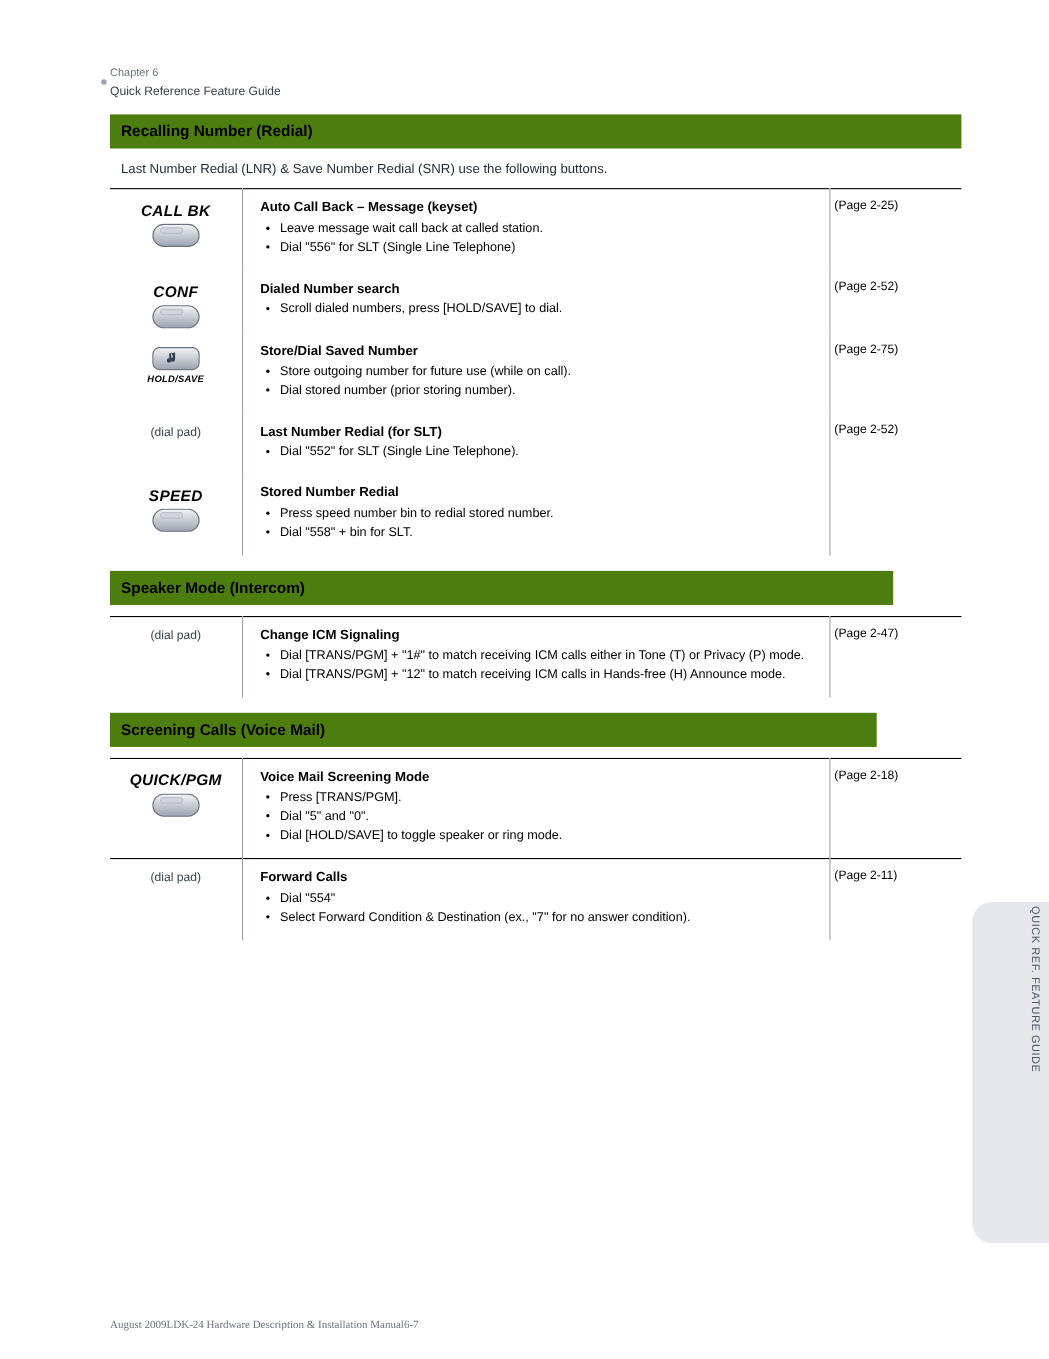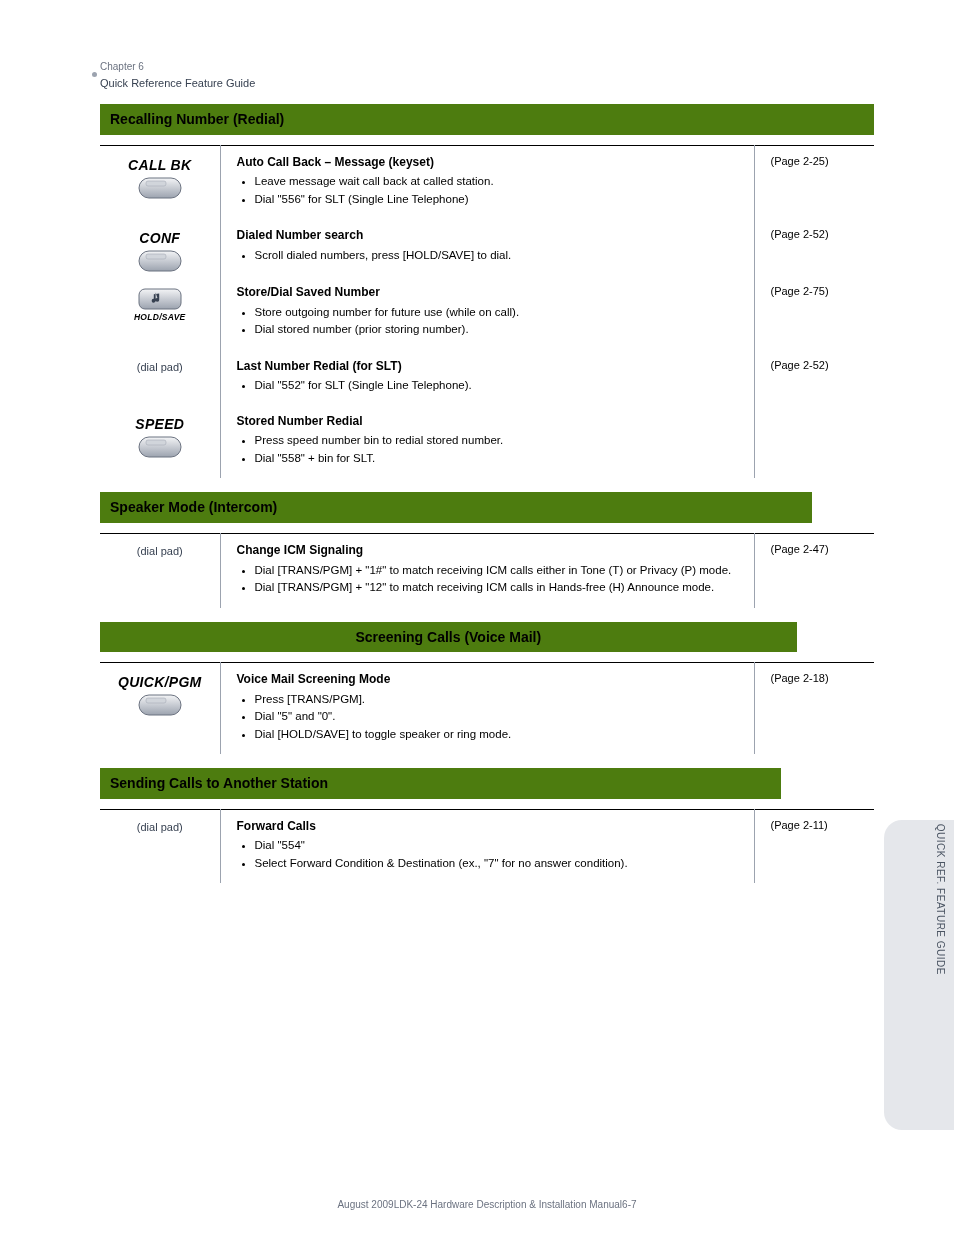--- a/index.html
+++ b/index.html
@@ -4,54 +4,55 @@
 <style>
   * { box-sizing: border-box; margin: 0; padding: 0; }
   html, body { width: 954px; height: 1235px; background: #fff; font-family: Arial, Helvetica, sans-serif; color: #000; }
   body { position: relative; padding: 60px 80px 40px 100px; font-size: 12px; line-height: 1.35; }
 
   .chapter-label { font-size: 10px; color: #6b7280; margin-bottom: 2px; }
   .chapter-title { font-size: 11px; color: #374151; margin-bottom: 8px; }
 
   .section-bar { background: #4d7c0f; padding: 6px 10px; font-size: 14px; font-weight: bold; margin-top: 14px; margin-bottom: 10px; width: 100%; }
   .section-bar.w92 { width: 92%; }
-  .section-bar.w90 { width: 90%; text-align: center; }
+  .section-bar.w90 { width: 90%; }
   .section-bar.w88 { width: 88%; }
 
   .section-desc { margin: 8px 0 10px 10px; font-size: 12px; color: #1f2937; max-width: 700px; }
 
   .feature-table { width: 100%; border-top: 1px solid #000; border-collapse: collapse; }
   .feature-table td { vertical-align: top; padding: 4px 6px; }
   .feature-table .col-btn { width: 120px; border-right: 1px solid #9ca3af; padding-top: 10px; text-align: center; }
   .feature-table .col-desc { border-right: 1px solid #9ca3af; padding: 8px 10px 10px 16px; }
-  .feature-table .col-ref { width: 120px; padding: 8px 16px; font-size: 11px; }
+  .feature-table .col-ref { width: 120px; padding: 8px 4px; font-size: 11px; }
   .feature-title { font-weight: bold; margin-bottom: 4px; font-size: 12px; }
   .feature-table ul { list-style: disc; margin-left: 18px; font-size: 11.5px; }
   .feature-table ul li { margin-bottom: 2px; }
 
   .hw-btn { display: inline-block; }
   .hw-btn .label { font-style: italic; font-weight: bold; font-size: 14px; letter-spacing: 0.3px; margin-bottom: 2px; display: block; }
   .hw-btn svg { display: block; margin: 0 auto; }
 
   .side-tab { position: absolute; right: 0; top: 820px; width: 70px; height: 310px; background: #e5e7eb; border-radius: 18px 0 0 18px; }
   .side-tab-text { position: absolute; right: 14px; top: 50%; transform: translateY(-50%) rotate(90deg); transform-origin: right center; white-space: nowrap; font-size: 10px; color: #4b5563; letter-spacing: 0.5px; }
 
-  .footer-row { position: absolute; bottom: 24px; left: 100px; right: 80px; display: flex; justify-content: center; font-size: 10px; color: #6b7280; }
+  .footer-row { position: absolute; bottom: 24px; left: 100px; right: 80px; display: flex; justify-content: flex-start; font-size: 10px; color: #6b7280; font-family: Liberation Serif, serif; }
   .top-bullet { position: absolute; left: 92px; top: 72px; width: 5px; height: 5px; background: #9ca3af; border-radius: 50%; }
 </style>
 </head>
 <body>
 
 <div class="top-bullet"></div>
 
 <div class="chapter-label">Chapter 6</div>
 <div class="chapter-title">Quick Reference Feature Guide</div>
 
 <div id="sections-root">
     <div class="section-bar ">Recalling Number (Redial)</div>
+    <div class="section-desc">Last Number Redial (LNR) &amp; Save Number Redial (SNR) use the following buttons.</div>
     <table class="feature-table">
       <tbody>
         <tr>
       <td class="col-btn"><div class="hw-btn"><span class="label">CALL BK</span>
              <svg width="44" height="22" viewBox="0 0 44 22">
     <defs>
       <linearGradient id="g1" x1="0" y1="0" x2="0" y2="1">
         <stop offset="0" stop-color="#f3f4f6"></stop>
         <stop offset="1" stop-color="#9ca3af"></stop>
       </linearGradient>
@@ -183,21 +184,20 @@
         <ul>
               <li>Press [TRANS/PGM].</li>
               <li>Dial "5" and "0".</li>
               <li>Dial [HOLD/SAVE] to toggle speaker or ring mode.</li>
             </ul>
       </td>
       <td class="col-ref"><span>(Page 2-18)</span></td>
     </tr>
       </tbody>
     </table>
-    <div class="section-bar w88">Sending Calls to Another Station</div>
     <table class="feature-table">
       <tbody>
         <tr>
       <td class="col-btn">
             <div style="font-size:11px;color:#374151;">(dial pad)</div>
           </td>
       <td class="col-desc">
         <div class="feature-title">Forward Calls</div>
         <ul>
               <li>Dial "554"</li>

